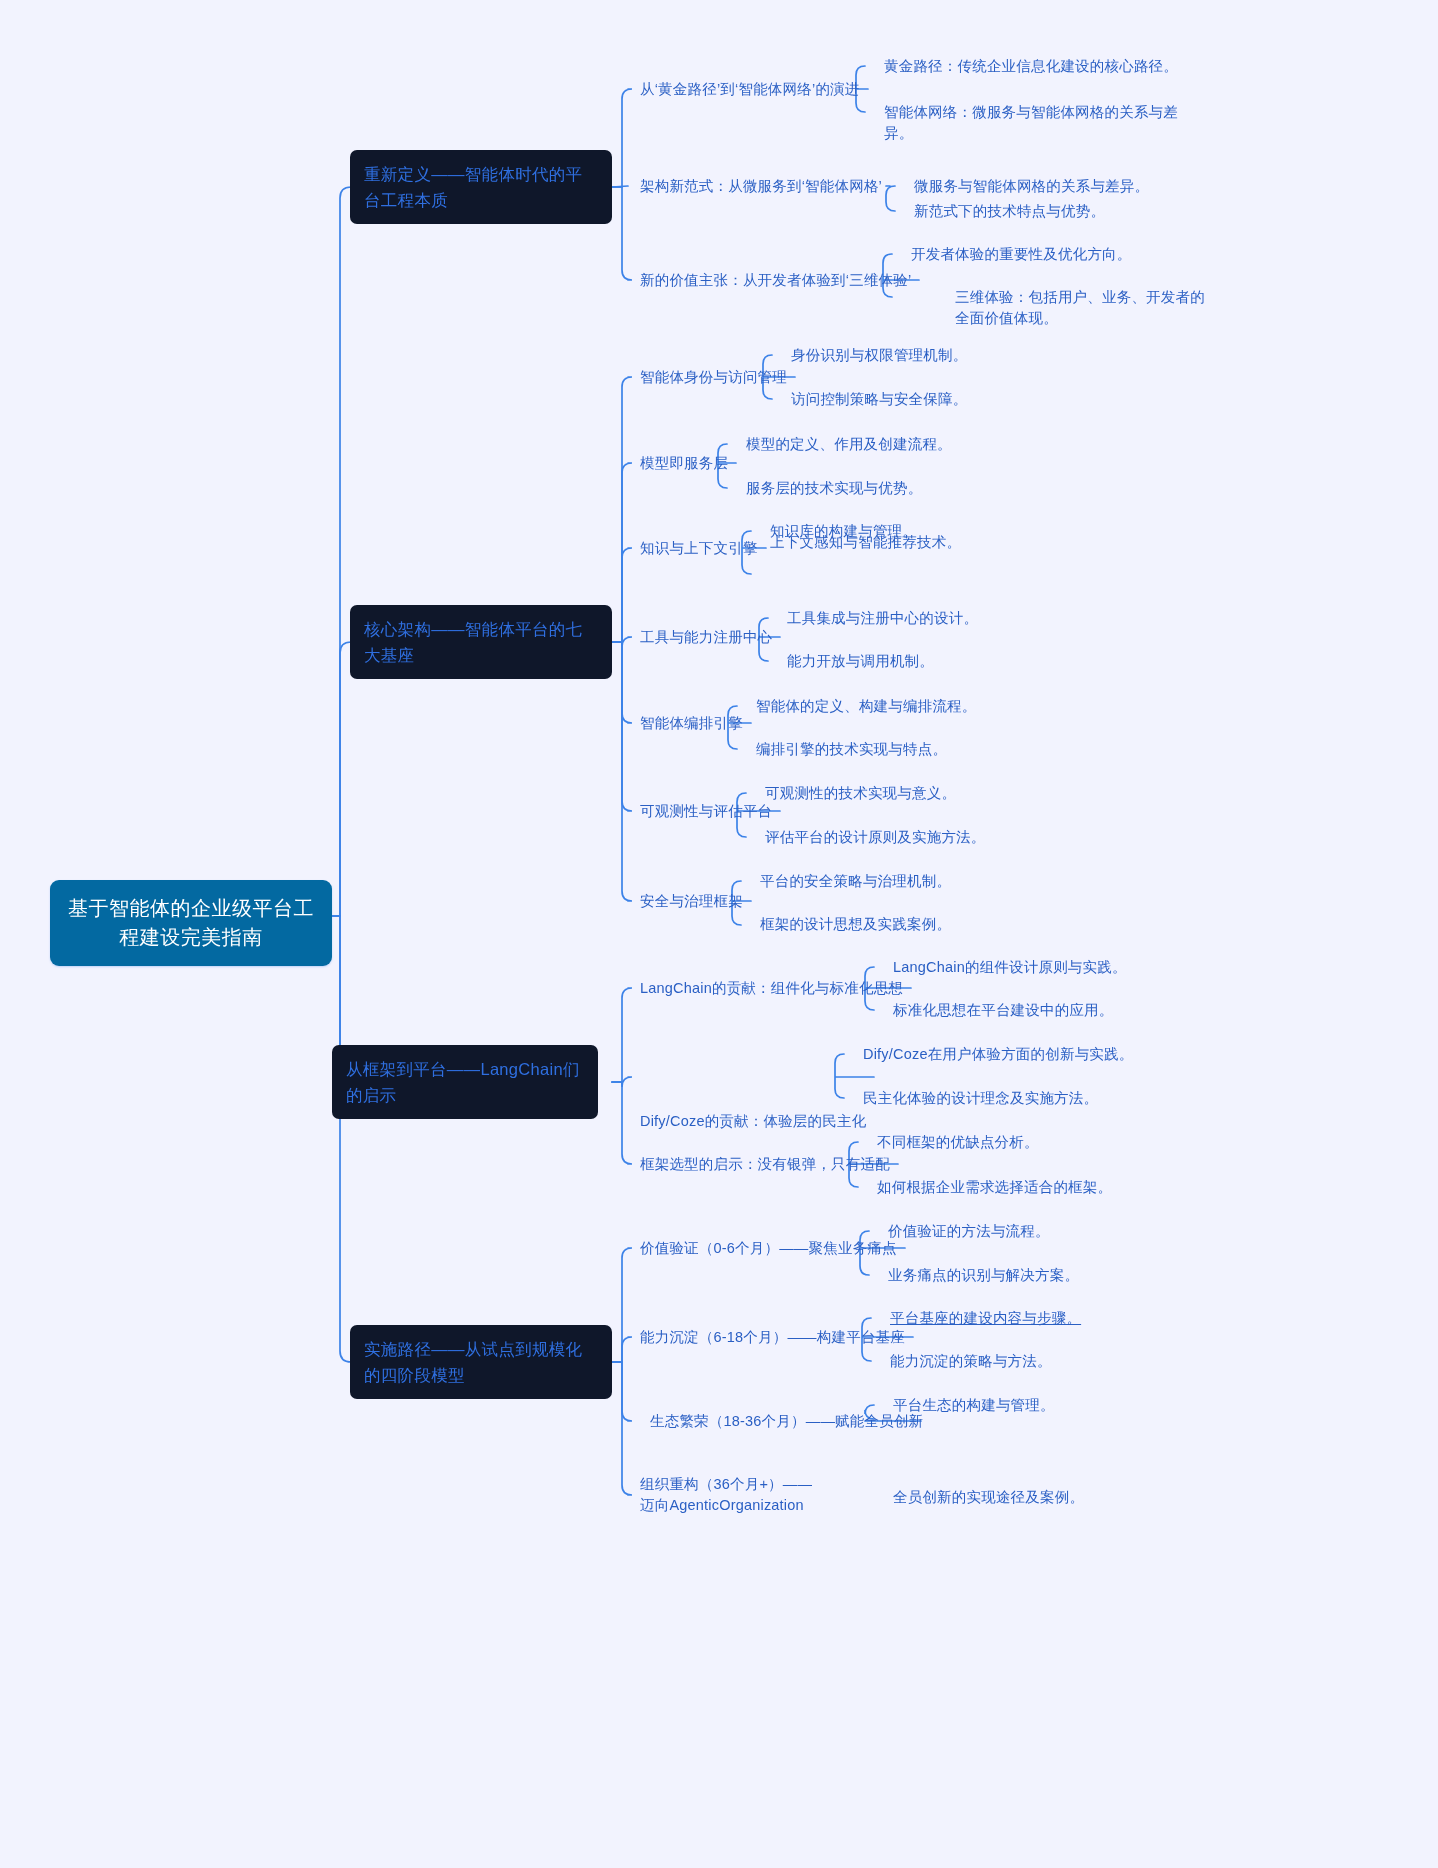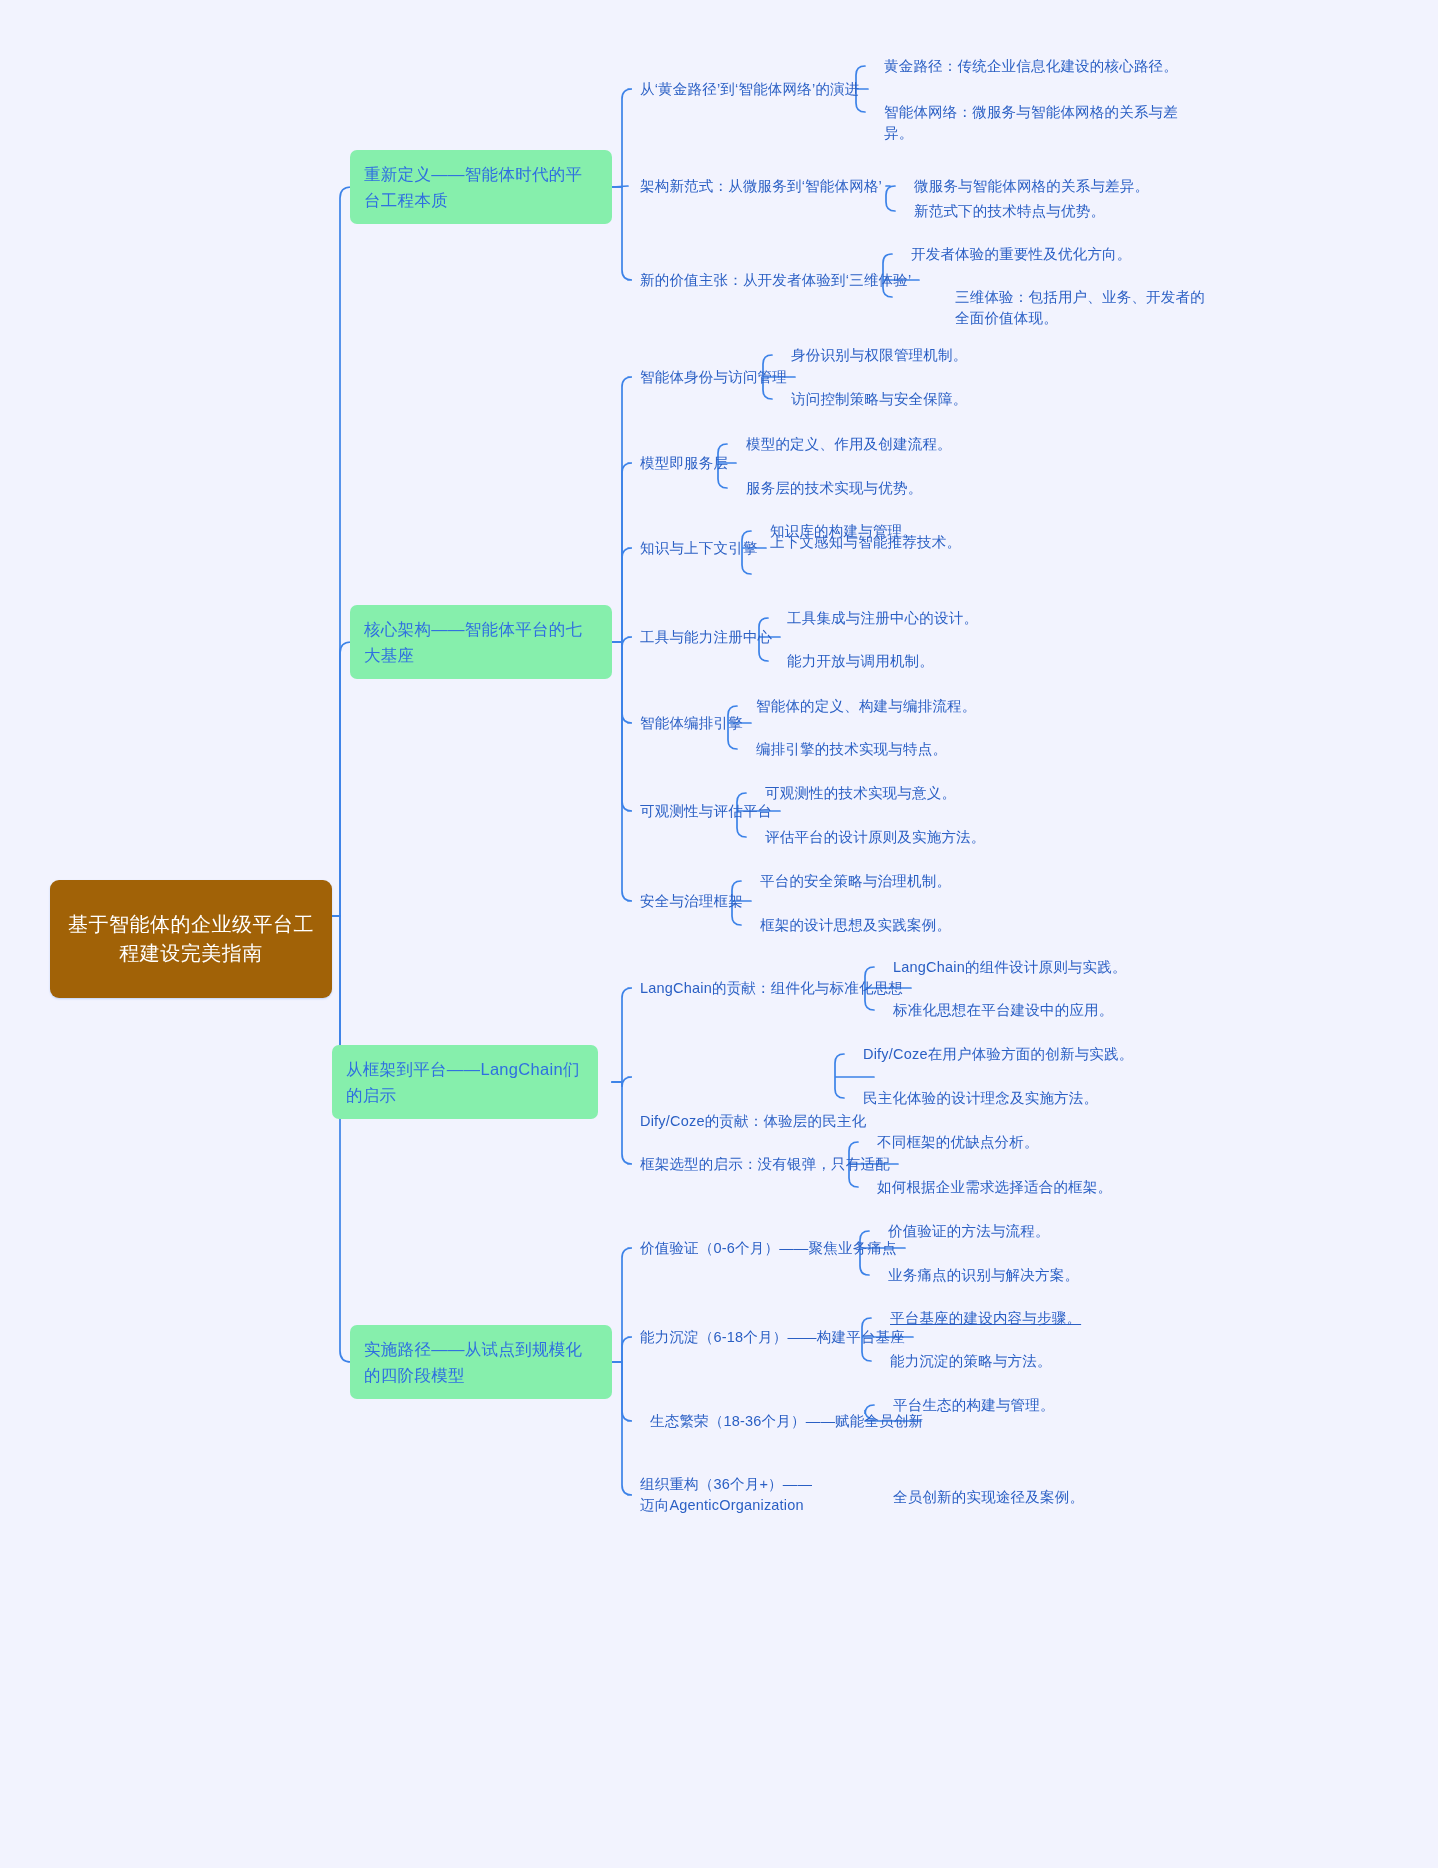--- a/index.html
+++ b/index.html
@@ -10,35 +10,35 @@
     overflow:hidden;
     position:relative;
   }
   #canvas{position:absolute;inset:0;}
   svg.links{position:absolute;left:0;top:0;width:1438px;height:1868px;pointer-events:none;}
 
   .node{position:absolute;box-sizing:border-box;}
 
   
   .root{
-    background:#a16207;
+    background:#0369a1;
     color:#ffffff;
     border-radius:9px;
     font-size:20px;
     line-height:29px;
     text-align:center;
-    padding:30px 16px;
+    padding:14px 16px;
     letter-spacing:.5px;
     box-shadow:0 1px 2px rgba(60,130,232,.28);
     font-family:Liberation Serif, serif;
   }
 
   
   .lvl1{
-    background:#86efac;
+    background:#0f172a;
     color:#2f6fe0;
     border-radius:7px;
     font-size:16.5px;
     line-height:26px;
     padding:11px 14px;
     letter-spacing:.3px;
   }
 
   
   .lvl2{
@@ -132,21 +132,21 @@
       <div class="node lvl3" style="left: 787px; top: 608px; width: 300px;">工具集成与注册中心的设计。</div>
       <div class="node lvl3" style="left: 787px; top: 651px; width: 300px;">能力开放与调用机制。</div>
       <div class="node lvl2" style="left: 640px; top: 712.5px;">智能体编排引擎</div>
       <div class="node lvl3" style="left: 756px; top: 696px; width: 300px;">智能体的定义、构建与编排流程。</div>
       <div class="node lvl3" style="left: 756px; top: 739px; width: 300px;">编排引擎的技术实现与特点。</div>
       <div class="node lvl2" style="left: 640px; top: 800.5px;">可观测性与评估平台</div>
       <div class="node lvl3" style="left: 765px; top: 783px; width: 300px;">可观测性的技术实现与意义。</div>
       <div class="node lvl3" style="left: 765px; top: 827px; width: 300px;">评估平台的设计原则及实施方法。</div>
       <div class="node lvl2" style="left: 640px; top: 890.5px;">安全与治理框架</div>
       <div class="node lvl3" style="left: 760px; top: 871px; width: 300px;">平台的安全策略与治理机制。</div>
-      <div class="node lvl3" style="left: 760px; top: 915px; width: 300px;">框架的设计思想及实践案例。</div>
+      <div class="node lvl3" style="left: 760px; top: 915px; width: 300px; font-family: Liberation Mono, monospace;">框架的设计思想及实践案例。</div>
       <div class="node lvl1" style="left: 332px; top: 1045px; width: 266px;">从框架到平台——LangChain们的启示</div>
       <div class="node lvl2" style="left: 640px; top: 977.5px;">LangChain的贡献：组件化与标准化思想</div>
       <div class="node lvl3" style="left: 893px; top: 957px; width: 300px;">LangChain的组件设计原则与实践。</div>
       <div class="node lvl3" style="left: 893px; top: 1000px; width: 300px;">标准化思想在平台建设中的应用。</div>
       <div class="node lvl2" style="left: 640px; top: 1066.5px; margin-top: 44px;">Dify/Coze的贡献：体验层的民主化</div>
       <div class="node lvl3" style="left: 863px; top: 1044px; width: 320px;">Dify/Coze在用户体验方面的创新与实践。</div>
       <div class="node lvl3" style="left: 863px; top: 1088px; width: 320px;">民主化体验的设计理念及实施方法。</div>
       <div class="node lvl2" style="left: 640px; top: 1153.5px;">框架选型的启示：没有银弹，只有适配</div>
       <div class="node lvl3" style="left: 877px; top: 1132px; width: 300px;">不同框架的优缺点分析。</div>
       <div class="node lvl3" style="left: 877px; top: 1177px; width: 330px;">如何根据企业需求选择适合的框架。</div>

